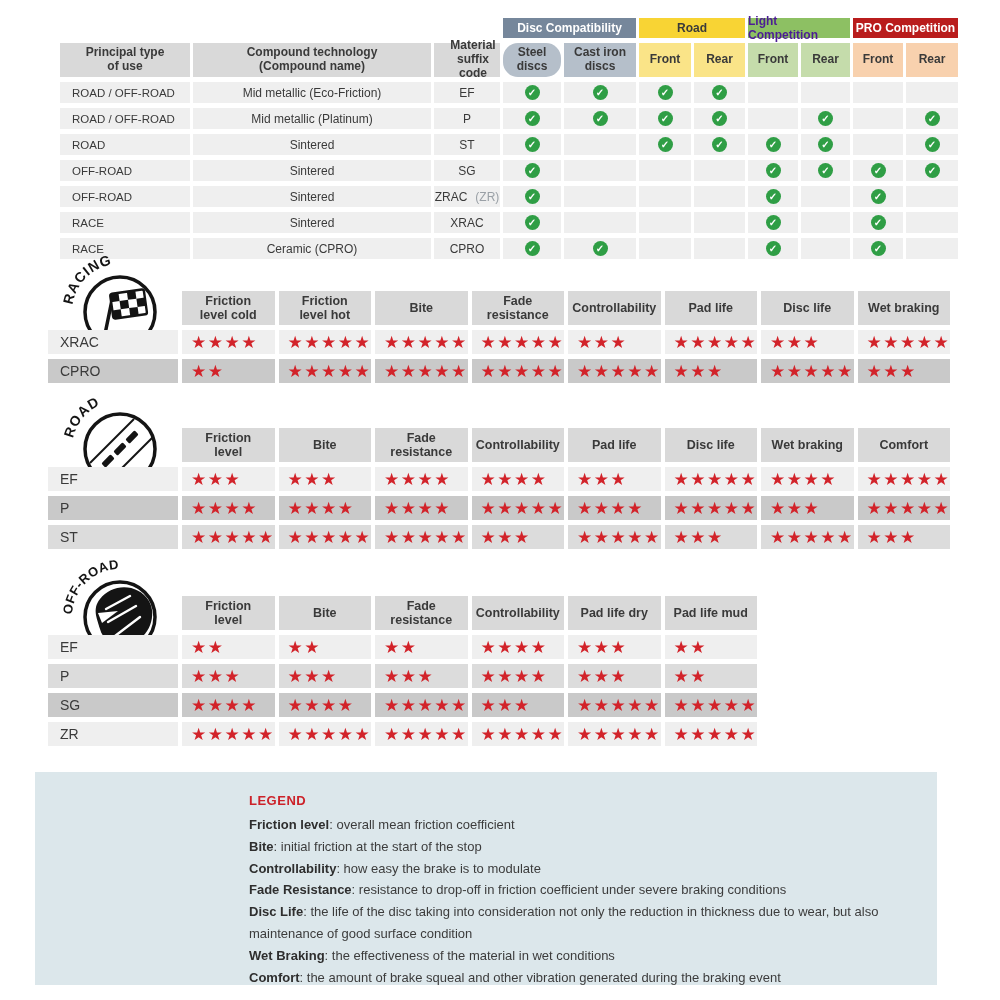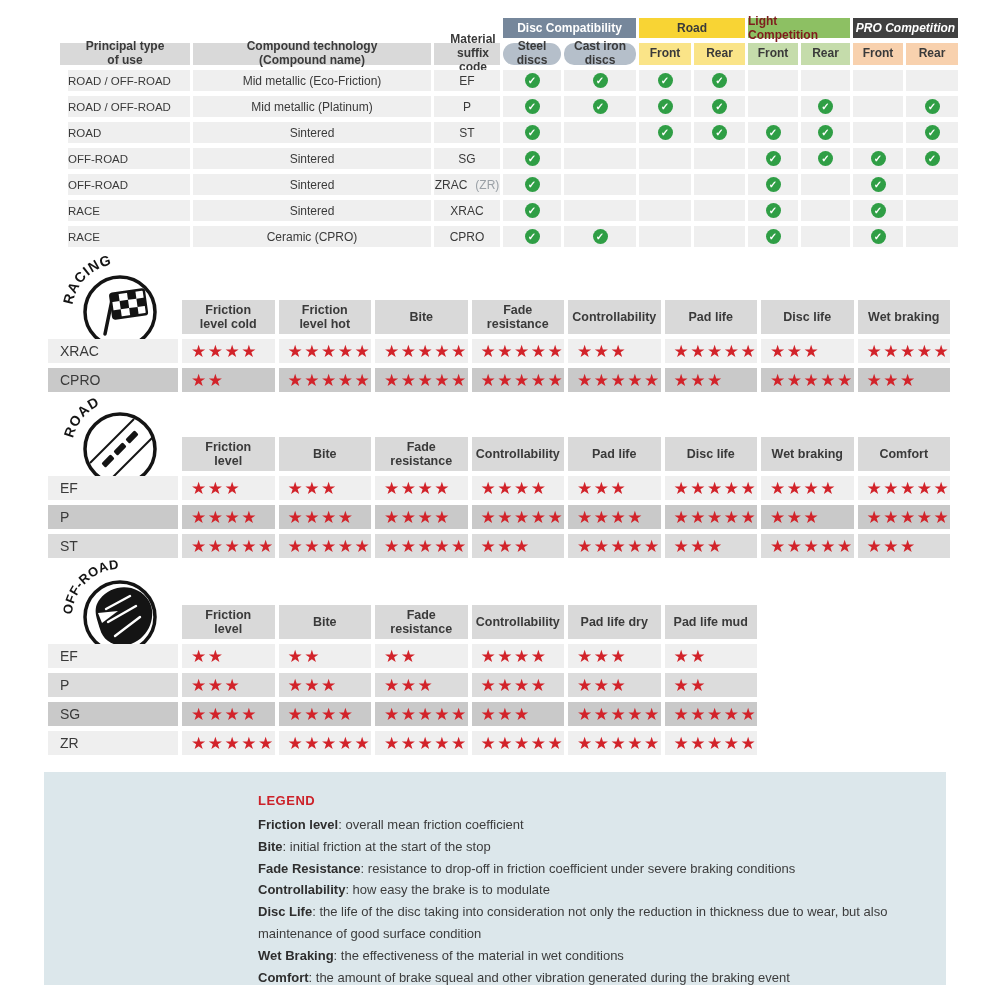--- a/index.html
+++ b/index.html
@@ -6,75 +6,75 @@
   .page{position:relative;width:1000px;height:1000px;background:#fff;
         font-family:"Liberation Sans", sans-serif;color:#3a3a3a;}
 
   
   .compat{position:absolute;left:60px;top:18px;display:grid;
           grid-template-columns:130px 238px 66px 58px 72px 52px 51px 50px 49px 50px 52px;
           column-gap:3px;row-gap:5px;}
   .gcell{height:20px;display:flex;align-items:center;justify-content:center;
          font-size:12px;font-weight:bold;}
   .gspacer{background:transparent;}
-  .hcell{height:22px;display:flex;align-items:center;justify-content:center;
+  .hcell{height:34px;display:flex;align-items:center;justify-content:center;
          text-align:center;font-size:12px;font-weight:bold;line-height:1.15;
          white-space:pre-line;color:#3a3a3a;}
   .dcell{height:21px;background:#efefef;display:flex;align-items:center;
          justify-content:center;font-size:12px;}
-  .dcell.use{justify-content:flex-start;font-size:11.5px;margin-left:8px;}
+  .dcell.use{justify-content:flex-start;padding-left:12px;font-size:11.5px;}
   .code-suffix{color:#9aa0a6;margin-left:8px;}
   .check{width:15px;height:15px;border-radius:50%;background:#2f9e45;color:#fff;
          font-size:10px;font-weight:bold;display:flex;align-items:center;justify-content:center;}
 
   
   .section{position:absolute;left:48px;}
   .sec-icon{position:absolute;left:10px;top:-22px;width:112px;height:112px;}
-  .rating{position:absolute;left:0;top:32px;display:grid;column-gap:4px;row-gap:5px;}
+  .rating{position:absolute;left:0;top:23px;display:grid;column-gap:4px;row-gap:5px;}
   .cols8{grid-template-columns:130px repeat(8,92.5px);}
   .cols6{grid-template-columns:130px repeat(6,92.5px);}
   .rhead{height:34px;background:#d9d9d9;display:flex;align-items:center;justify-content:center;
          text-align:center;font-size:12.5px;font-weight:bold;line-height:1.15;white-space:pre-line;}
   .rspacer{background:transparent;height:34px;}
   .rlabel{height:24px;display:flex;align-items:center;padding-left:12px;font-size:14px;}
   .rstars{height:24px;display:flex;align-items:center;padding-left:9px;
           font-size:17px;letter-spacing:1.5px;color:#d2232a;overflow:hidden;}
   .shade-light{background:#efefef;}
   .shade-medium{background:#dcdcdc;}
   .shade-dark{background:#c9c9c9;}
 
   
-  .legend{position:absolute;left:44px;top:772px;width:902px;height:213px;background:#dce7eb;}
+  .legend{position:absolute;left:35px;top:772px;width:902px;height:213px;background:#dce7eb;}
   .legend-inner{position:absolute;left:214px;top:21px;right:24px;}
   .legend-title{color:#cc2229;font-weight:bold;font-size:13px;margin-bottom:6px;letter-spacing:.5px;}
   .legend-line{font-size:13px;line-height:1.68;color:#3c3c3c;}
   .legend-line b{color:#2e2e2e;}
 
   svg text{font-family:"Liberation Sans", sans-serif;}
 </style>
 </head>
 <body>
 
 <div class="page">
 
   <div class="compat">
       <div class="gcell gspacer" style="grid-column: 1 / span 3;"></div>
       <div class="gcell" style="grid-column: 4 / span 2; background: rgb(118, 135, 155); color: rgb(255, 255, 255);">Disc Compatibility</div>
       <div class="gcell" style="grid-column: 6 / span 2; background: rgb(248, 212, 52); color: rgb(58, 58, 58);">Road</div>
-      <div class="gcell" style="grid-column: 8 / span 2; background: rgb(141, 192, 99); color: #7f1d1d;">Light Competition</div>
-      <div class="gcell" style="grid-column: 10 / span 2; background: #404040; color: rgb(255, 255, 255); font-style: italic;">PRO Competition</div>
+      <div class="gcell" style="grid-column: 8 / span 2; background: rgb(141, 192, 99); color: #4c1d95;">Light Competition</div>
+      <div class="gcell" style="grid-column: 10 / span 2; background: #b91c1c; color: rgb(255, 255, 255);">PRO Competition</div>
       <div class="hcell" style="background: rgb(217, 217, 217);">Principal type
 of use</div>
       <div class="hcell" style="background: rgb(217, 217, 217);">Compound technology
 (Compound name)</div>
       <div class="hcell" style="background: rgb(217, 217, 217); padding-left: 12px;">Material
 suffix code</div>
       <div class="hcell" style="background: rgb(181, 191, 202); border-radius: 15px;">Steel
 discs</div>
-      <div class="hcell" style="background: rgb(181, 191, 202); border-radius: 10px;">Cast iron
+      <div class="hcell" style="background: rgb(181, 191, 202);">Cast iron
 discs</div>
       <div class="hcell" style="background: rgb(250, 228, 136);">Front</div>
       <div class="hcell" style="background: rgb(250, 228, 136);">Rear</div>
       <div class="hcell" style="background: rgb(197, 220, 171);">Front</div>
       <div class="hcell" style="background: rgb(197, 220, 171);">Rear</div>
       <div class="hcell" style="background: rgb(248, 209, 174);">Front</div>
       <div class="hcell" style="background: rgb(248, 209, 174);">Rear</div>
       <div class="dcell use">ROAD / OFF-ROAD</div>
       <div class="dcell">Mid metallic (Eco-Friction)</div>
       <div class="dcell">EF</div>
@@ -388,22 +388,22 @@
         <div class="rstars shade-light">★★★★★</div>
       </div>
   </div>
 
   <div class="legend">
     <div class="legend-inner">
       <div class="legend-title">LEGEND</div>
       <div>
           <div class="legend-line"><b>Friction level</b>: overall mean friction coefficient</div>
           <div class="legend-line"><b>Bite</b>: initial friction at the start of the stop</div>
+          <div class="legend-line"><b>Controllability</b>: how easy the brake is to modulate</div>
           <div class="legend-line"><b>Fade Resistance</b>: resistance to drop-off in friction coefficient under severe braking conditions</div>
-          <div class="legend-line"><b>Controllability</b>: how easy the brake is to modulate</div>
           <div class="legend-line"><b>Disc Life</b>: the life of the disc taking into consideration not only the reduction in thickness due to wear, but also maintenance of good surface condition</div>
           <div class="legend-line"><b>Wet Braking</b>: the effectiveness of the material in wet conditions</div>
           <div class="legend-line"><b>Comfort</b>: the amount of brake squeal and other vibration generated during the braking event</div>
         </div>
     </div>
   </div>
 
 </div>
 
 </body></html>

